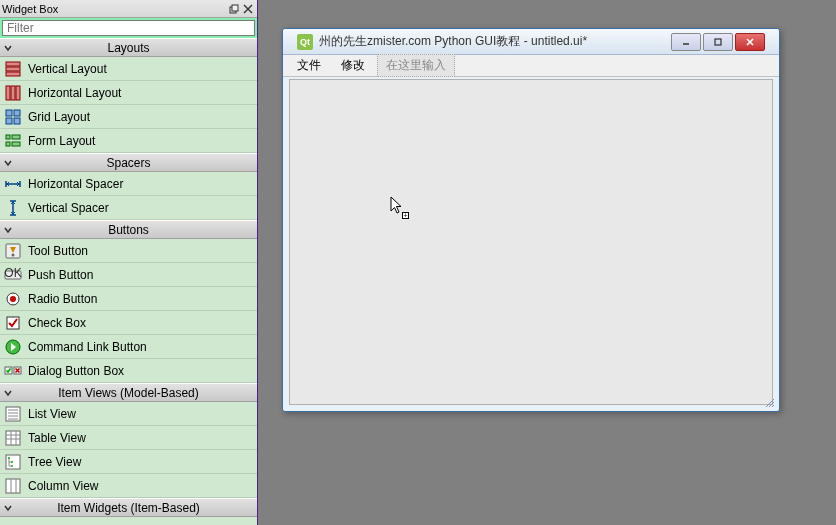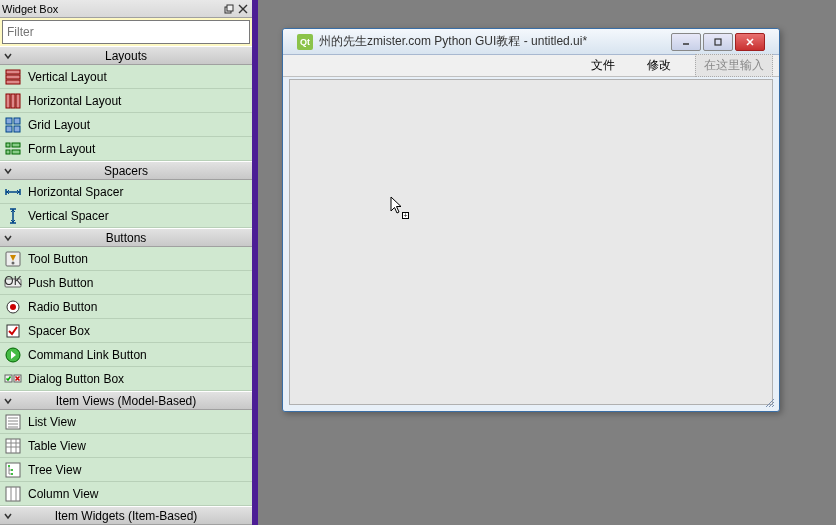--- a/index.html
+++ b/index.html
@@ -1,43 +1,43 @@
 <!DOCTYPE html>
 <html><head>
 <meta charset="utf-8">
 <style>
 *{box-sizing:border-box;margin:0;padding:0;font-family:"Microsoft YaHei",Tahoma,sans-serif;font-size:12px;}
 body{background:#808080;width:836px;height:525px;overflow:hidden;position:relative;}
 
-.widgetbox{position:absolute;left:0;top:0;width:258px;height:525px;background:#fef9c3;border-right:6px solid #4c1d95;display:flex;flex-direction:column;}
+.widgetbox{position:absolute;left:0;top:0;width:258px;height:525px;background:#86efac;border-right:1px solid #4c1d95;display:flex;flex-direction:column;}
 .wb-titlebar{height:18px;background:linear-gradient(#e8e8e8,#d8d8d8);border-bottom:1px solid #a0a0a0;display:flex;align-items:center;padding:0 2px;}
 .wb-title{flex:1;font-size:11px;}
 .wb-ctrl{width:14px;height:14px;display:flex;align-items:center;justify-content:center;cursor:pointer;}
 .wb-ctrl svg{width:10px;height:10px;}
-.filter{margin:2px;height:24px;border:1px solid #7a7a7a;background:#fff;padding:0 4px;font-size:12px;color:#888;}
+.filter{margin:2px;height:16px;border:1px solid #7a7a7a;background:#fff;padding:0 4px;font-size:12px;color:#888;}
 .wb-list{flex:1;overflow:hidden;background:#d0e8d0;}
 .cat-header{height:19px;background:linear-gradient(#e2e2e2,#c8c8c8);border-top:1px solid #fff;border-bottom:1px solid #a0a0a0;display:flex;align-items:center;position:relative;}
 .cat-header .chev{width:16px;display:flex;align-items:center;justify-content:center;}
 .cat-header .chev svg{width:10px;height:10px;}
 .cat-title{position:absolute;left:0;right:0;text-align:center;font-size:12px;color:#000;pointer-events:none;}
 .wb-item{height:24px;background:#d0e8d0;border-bottom:1px solid #b8d0b8;display:flex;align-items:center;padding-left:4px;cursor:pointer;}
 .wb-item .ico{width:18px;height:18px;margin-right:6px;display:flex;align-items:center;justify-content:center;}
 .wb-item .lbl{color:#000;text-align:center;}
 
 .designer{position:absolute;left:282px;top:28px;width:498px;height:384px;background:#e8f0f8;border:1px solid #3a6ea5;border-radius:3px;box-shadow:2px 2px 6px rgba(0,0,0,0.3);}
 .d-titlebar{height:26px;background:linear-gradient(#f4f8fc,#d8e4f0);border-bottom:1px solid #a8b8d0;display:flex;align-items:center;padding:0 14px;border-radius:3px 3px 0 0;}
 .d-appicon{width:16px;height:16px;background:#8bc34a;border-radius:2px;display:flex;align-items:center;justify-content:center;color:#fff;font-size:9px;font-weight:bold;margin-right:6px;}
 .d-title{flex:1;color:#333;font-size:12px;white-space:nowrap;overflow:hidden;}
 .d-btns{display:flex;gap:2px;}
 .d-btn{width:30px;height:18px;border:1px solid #888;border-radius:2px;display:flex;align-items:center;justify-content:center;cursor:pointer;}
 .d-min{background:linear-gradient(#e8e8f8,#c8d0e8);}
 .d-max{background:linear-gradient(#e8e8f8,#c8d0e8);}
 .d-close{background:linear-gradient(#e87070,#c83030);border-color:#a02020;}
 .d-close svg{stroke:#fff;}
-.d-menubar{height:22px;background:#f0f0f0;border-bottom:1px solid #c0c0c0;display:flex;align-items:center;padding:2px 6px;gap:16px;justify-content:flex-end;}
+.d-menubar{height:22px;background:#f0f0f0;border-bottom:1px solid #c0c0c0;display:flex;align-items:center;padding:2px 6px;gap:4px;}
 .d-menu{padding:2px 8px;cursor:pointer;}
 .d-menu.ghost{color:#888;background:#e4e4e4;border:1px dotted #aaa;}
 .d-canvas{position:absolute;left:6px;top:50px;right:6px;bottom:6px;background:#e8e8e8;background-image:radial-gradient(#a0a0a0 0.6px,transparent 0.6px);background-size:10px 10px;border:1px solid #b0b0b0;}
 .d-resize{position:absolute;right:4px;bottom:4px;width:10px;height:10px;}
 .d-resize svg{width:10px;height:10px;}
 .cursor{position:absolute;left:100px;top:116px;pointer-events:none;}
 .cursor svg{width:16px;height:20px;}
 .cursor .plus{position:absolute;left:12px;top:16px;width:7px;height:7px;border:1px solid #000;background:#fff;font-size:7px;line-height:5px;text-align:center;}
 </style>
 </head>
@@ -172,21 +172,21 @@
         </span>
         <span class="lbl">Radio Button</span>
       </div>
       <div class="wb-item">
         <span class="ico">
           <svg width="18" height="18" viewBox="0 0 18 18">
             <rect x="3" y="3" width="12" height="12" fill="#fff" stroke="#333"></rect>
             <path d="M5 9 L8 12 L13 5" stroke="#c00" stroke-width="2" fill="none"></path>
           </svg>
         </span>
-        <span class="lbl">Spacer Box</span>
+        <span class="lbl">Check Box</span>
       </div>
       <div class="wb-item">
         <span class="ico">
           <svg width="18" height="18" viewBox="0 0 18 18">
             <circle cx="9" cy="9" r="7" fill="#4b4" stroke="#060"></circle>
             <path d="M7 5 L12 9 L7 13 Z" fill="#fff"></path>
           </svg>
         </span>
         <span class="lbl">Command Link Button</span>
       </div>

